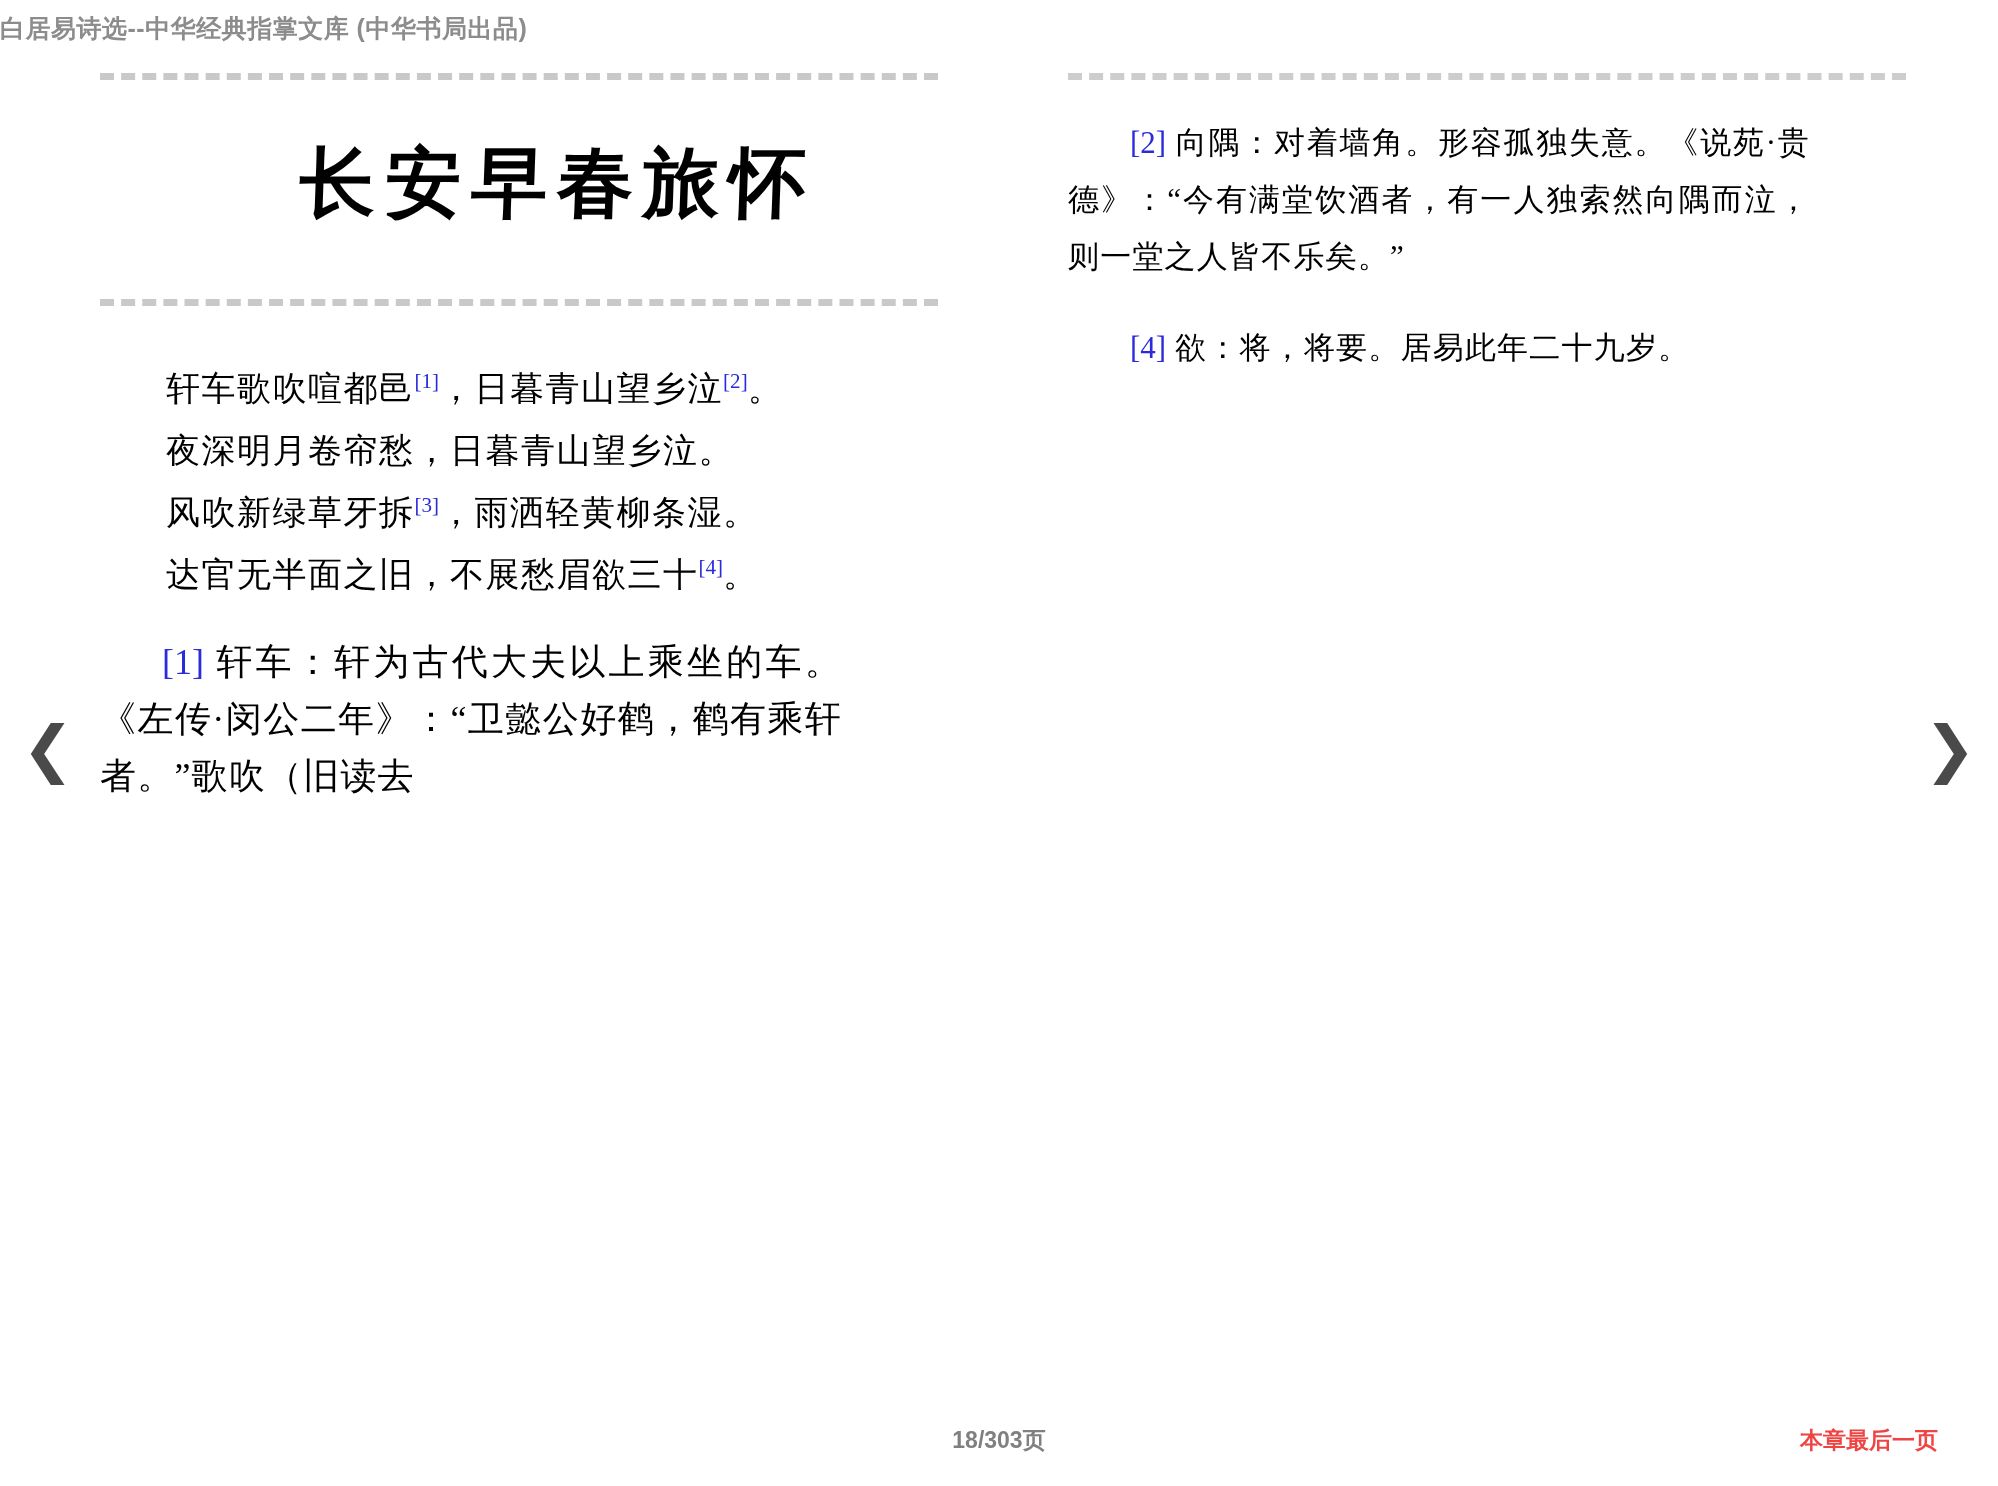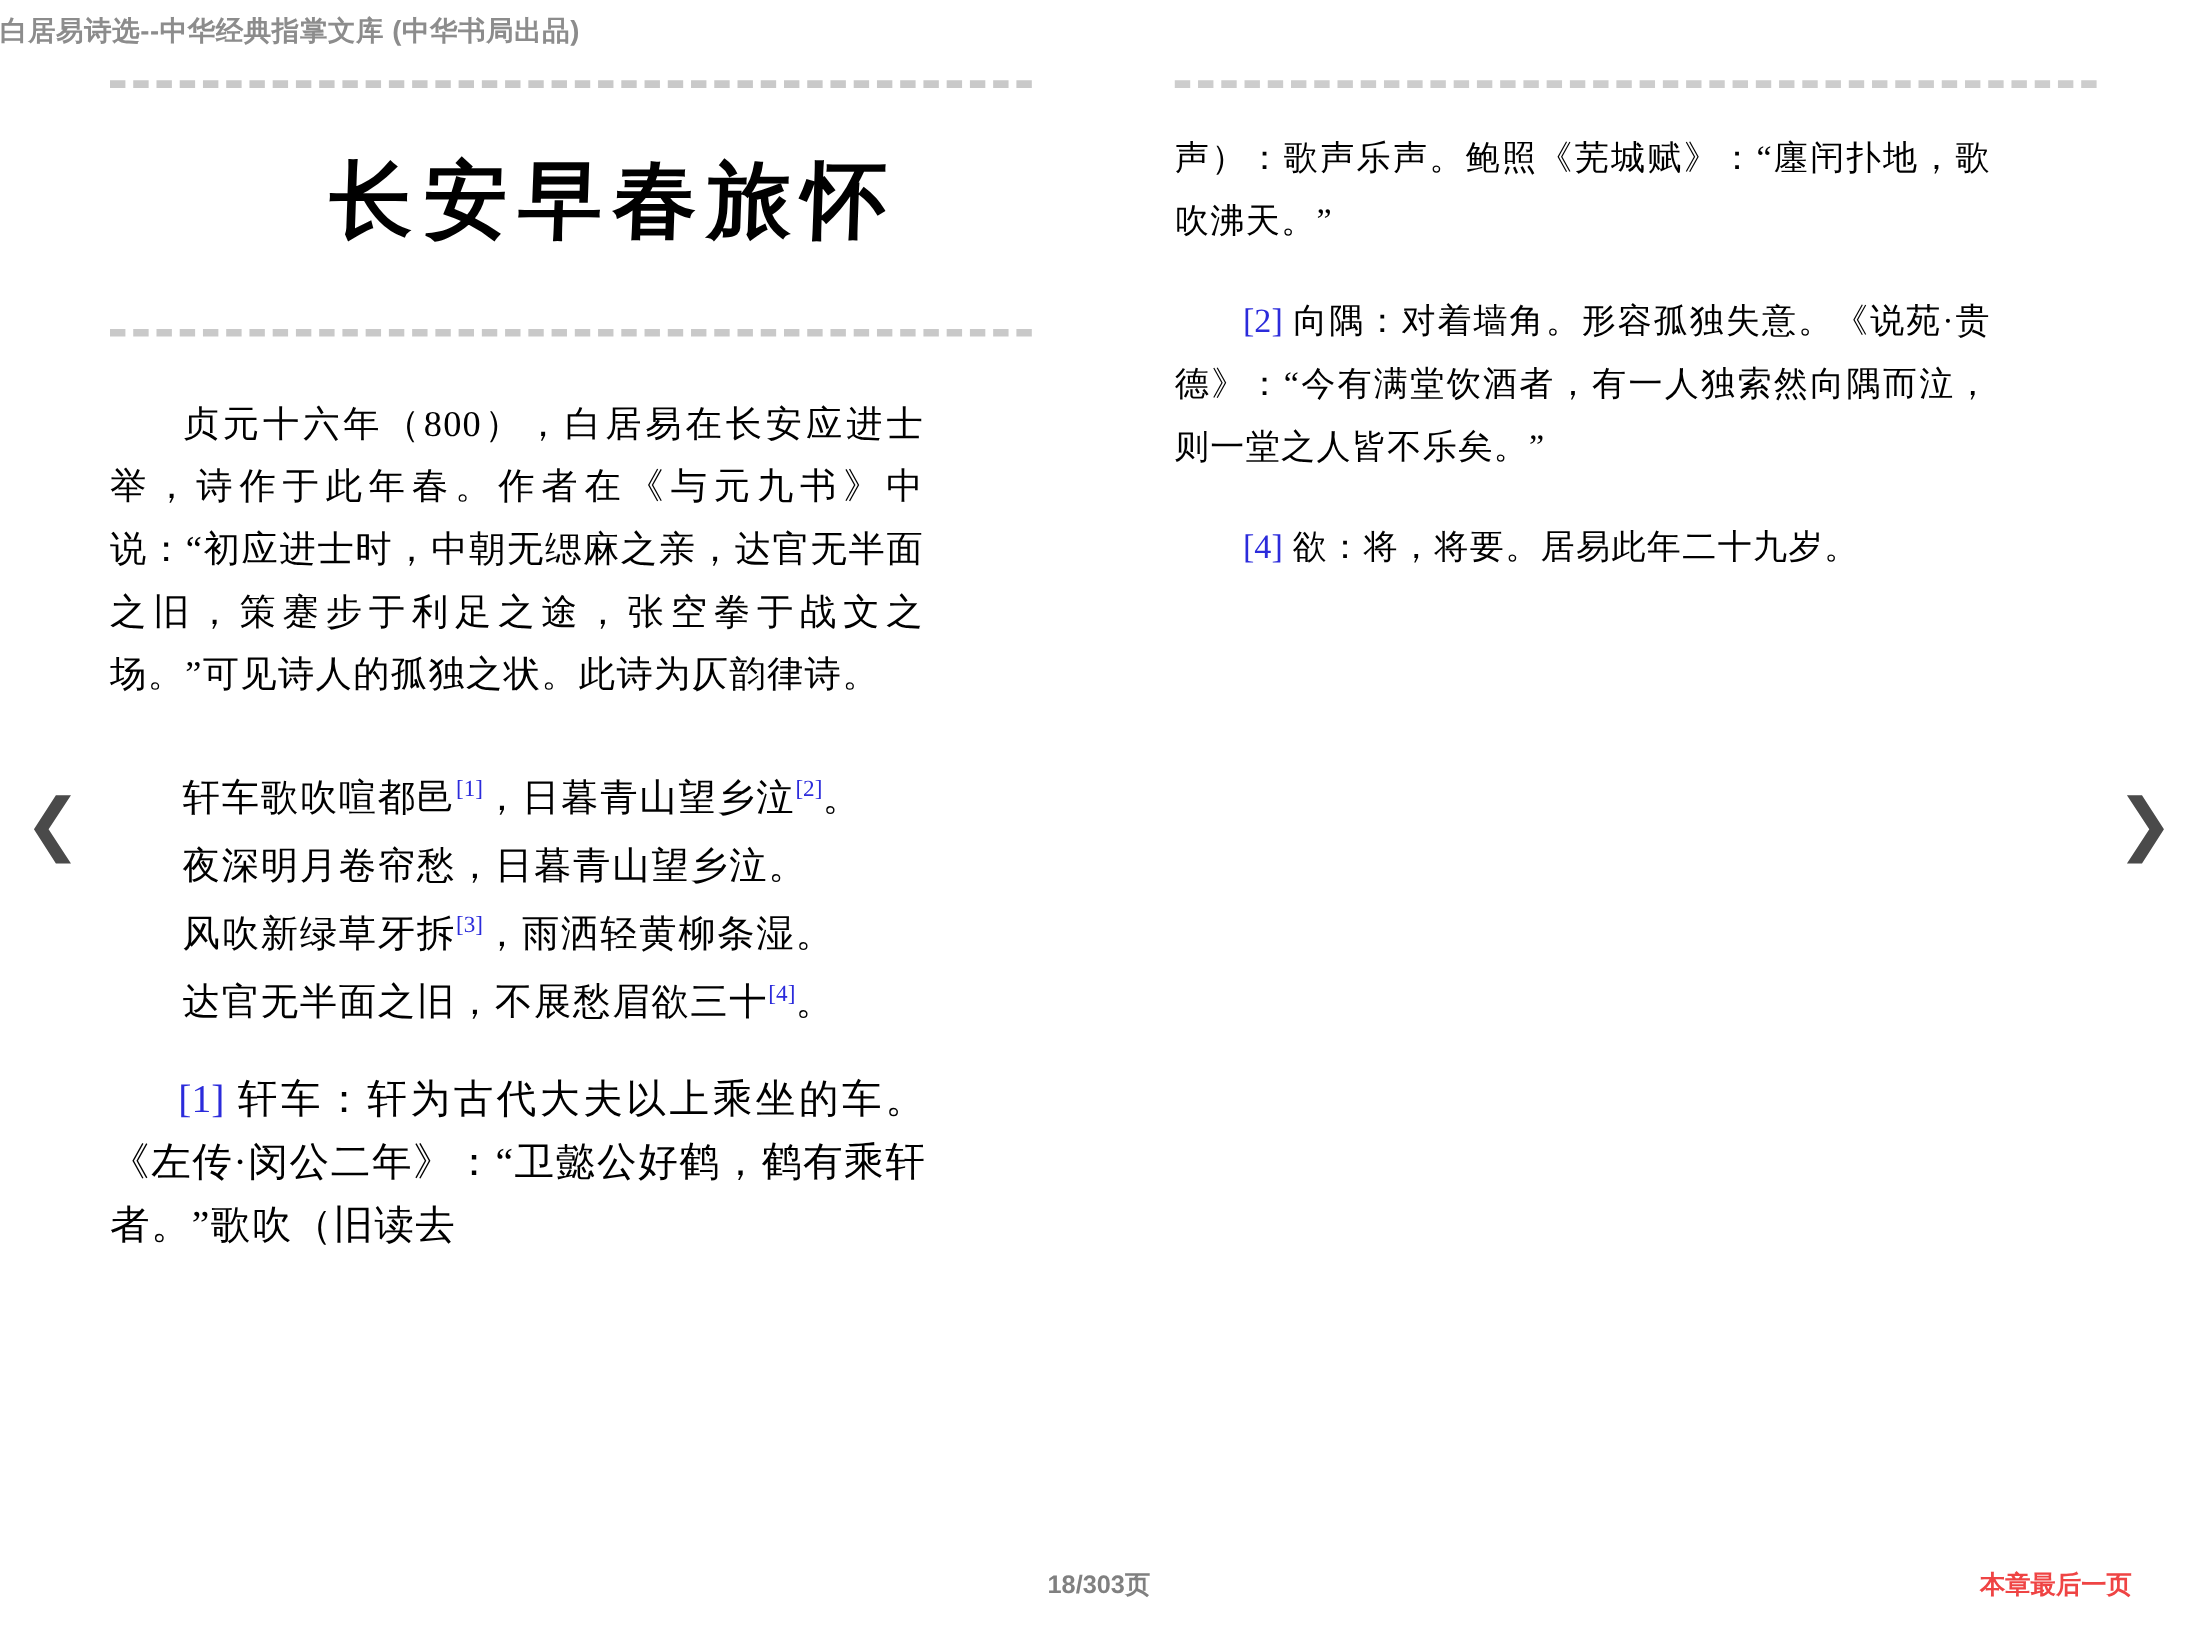--- a/index.html
+++ b/index.html
@@ -181,21 +181,20 @@
 <div class="page-body">
 
   <div class="column left">
 
     <div class="dash-rule top-left"></div>
 
     <div class="poem-title">长安早春旅怀</div>
 
     <div class="dash-rule under-title"></div>
 
-    <div class="intro-para">贞元十六年（800），白居易在长安应进士举，诗作于此年春。作者在《与元九书》中说：“初应进士时，中朝无缌麻之亲，达官无半面之旧，策蹇步于利足之途，张空拳于战文之场。”可见诗人的孤独之状。此诗为仄韵律诗。</div>
 
     <div class="poem-block">
 
       <div class="poem-line"><span>轩车歌吹喧都邑</span><span class="ref">[1]</span><span>，日暮青山望乡泣</span><span class="ref">[2]</span><span>。</span></div>
 
       <div class="poem-line"><span>夜深明月卷帘愁，日暮青山望乡泣。</span></div>
 
       <div class="poem-line"><span>风吹新绿草牙拆</span><span class="ref">[3]</span><span>，雨洒轻黄柳条湿。</span></div>
 
       <div class="poem-line"><span>达官无半面之旧，不展愁眉欲三十</span><span class="ref">[4]</span><span>。</span></div>
@@ -203,21 +202,20 @@
     </div>
 
     <div class="note note-first"><span class="ref-lead">[1]</span><span> 轩车：轩为古代大夫以上乘坐的车。《左传·闵公二年》：“卫懿公好鹤，鹤有乘轩者。”歌吹（旧读去</span></div>
 
   </div>
 
   <div class="column right">
 
     <div class="dash-rule top-right"></div>
 
-    <div class="rc-note continuation" style="margin-top:35px;">声）：歌声乐声。鲍照《芜城赋》：“廛闬扑地，歌吹沸天。”</div>
 
     <div class="rc-note spaced"><span class="ref-lead">[2]</span><span> 向隅：对着墙角。形容孤独失意。《说苑·贵德》：“今有满堂饮酒者，有一人独索然向隅而泣，则一堂之人皆不乐矣。”</span></div>
 
 
     <div class="rc-note spaced"><span class="ref-lead">[4]</span><span> 欲：将，将要。居易此年二十九岁。</span></div>
 
   </div>
 
 </div>
 

